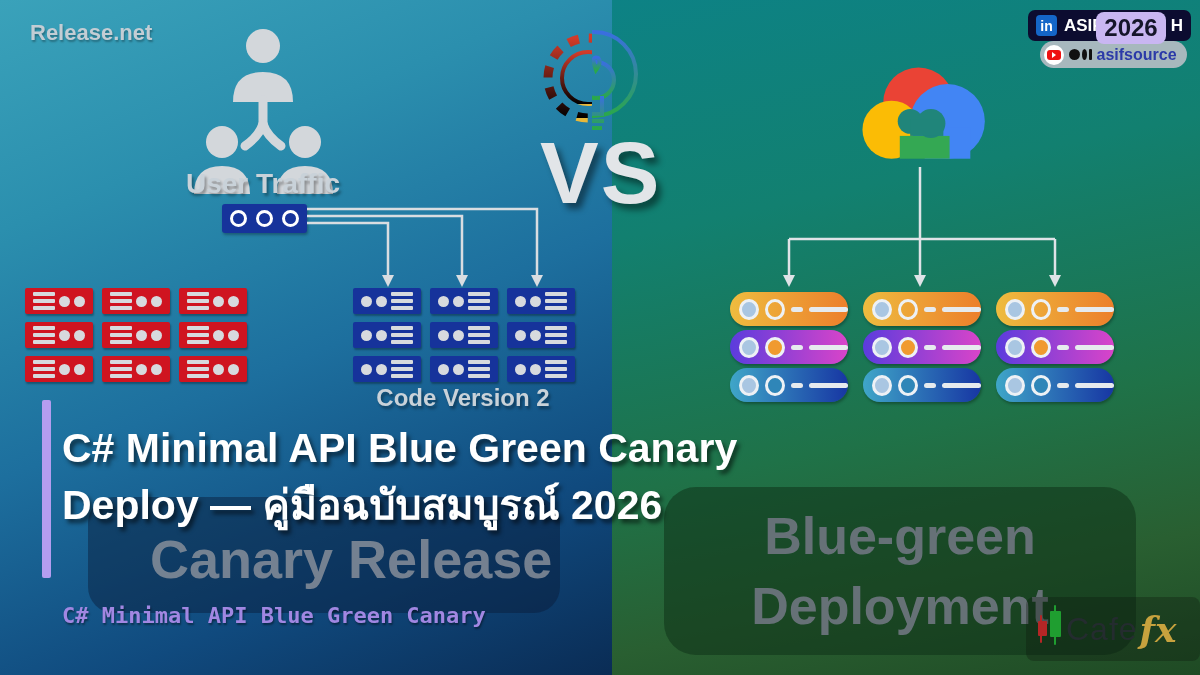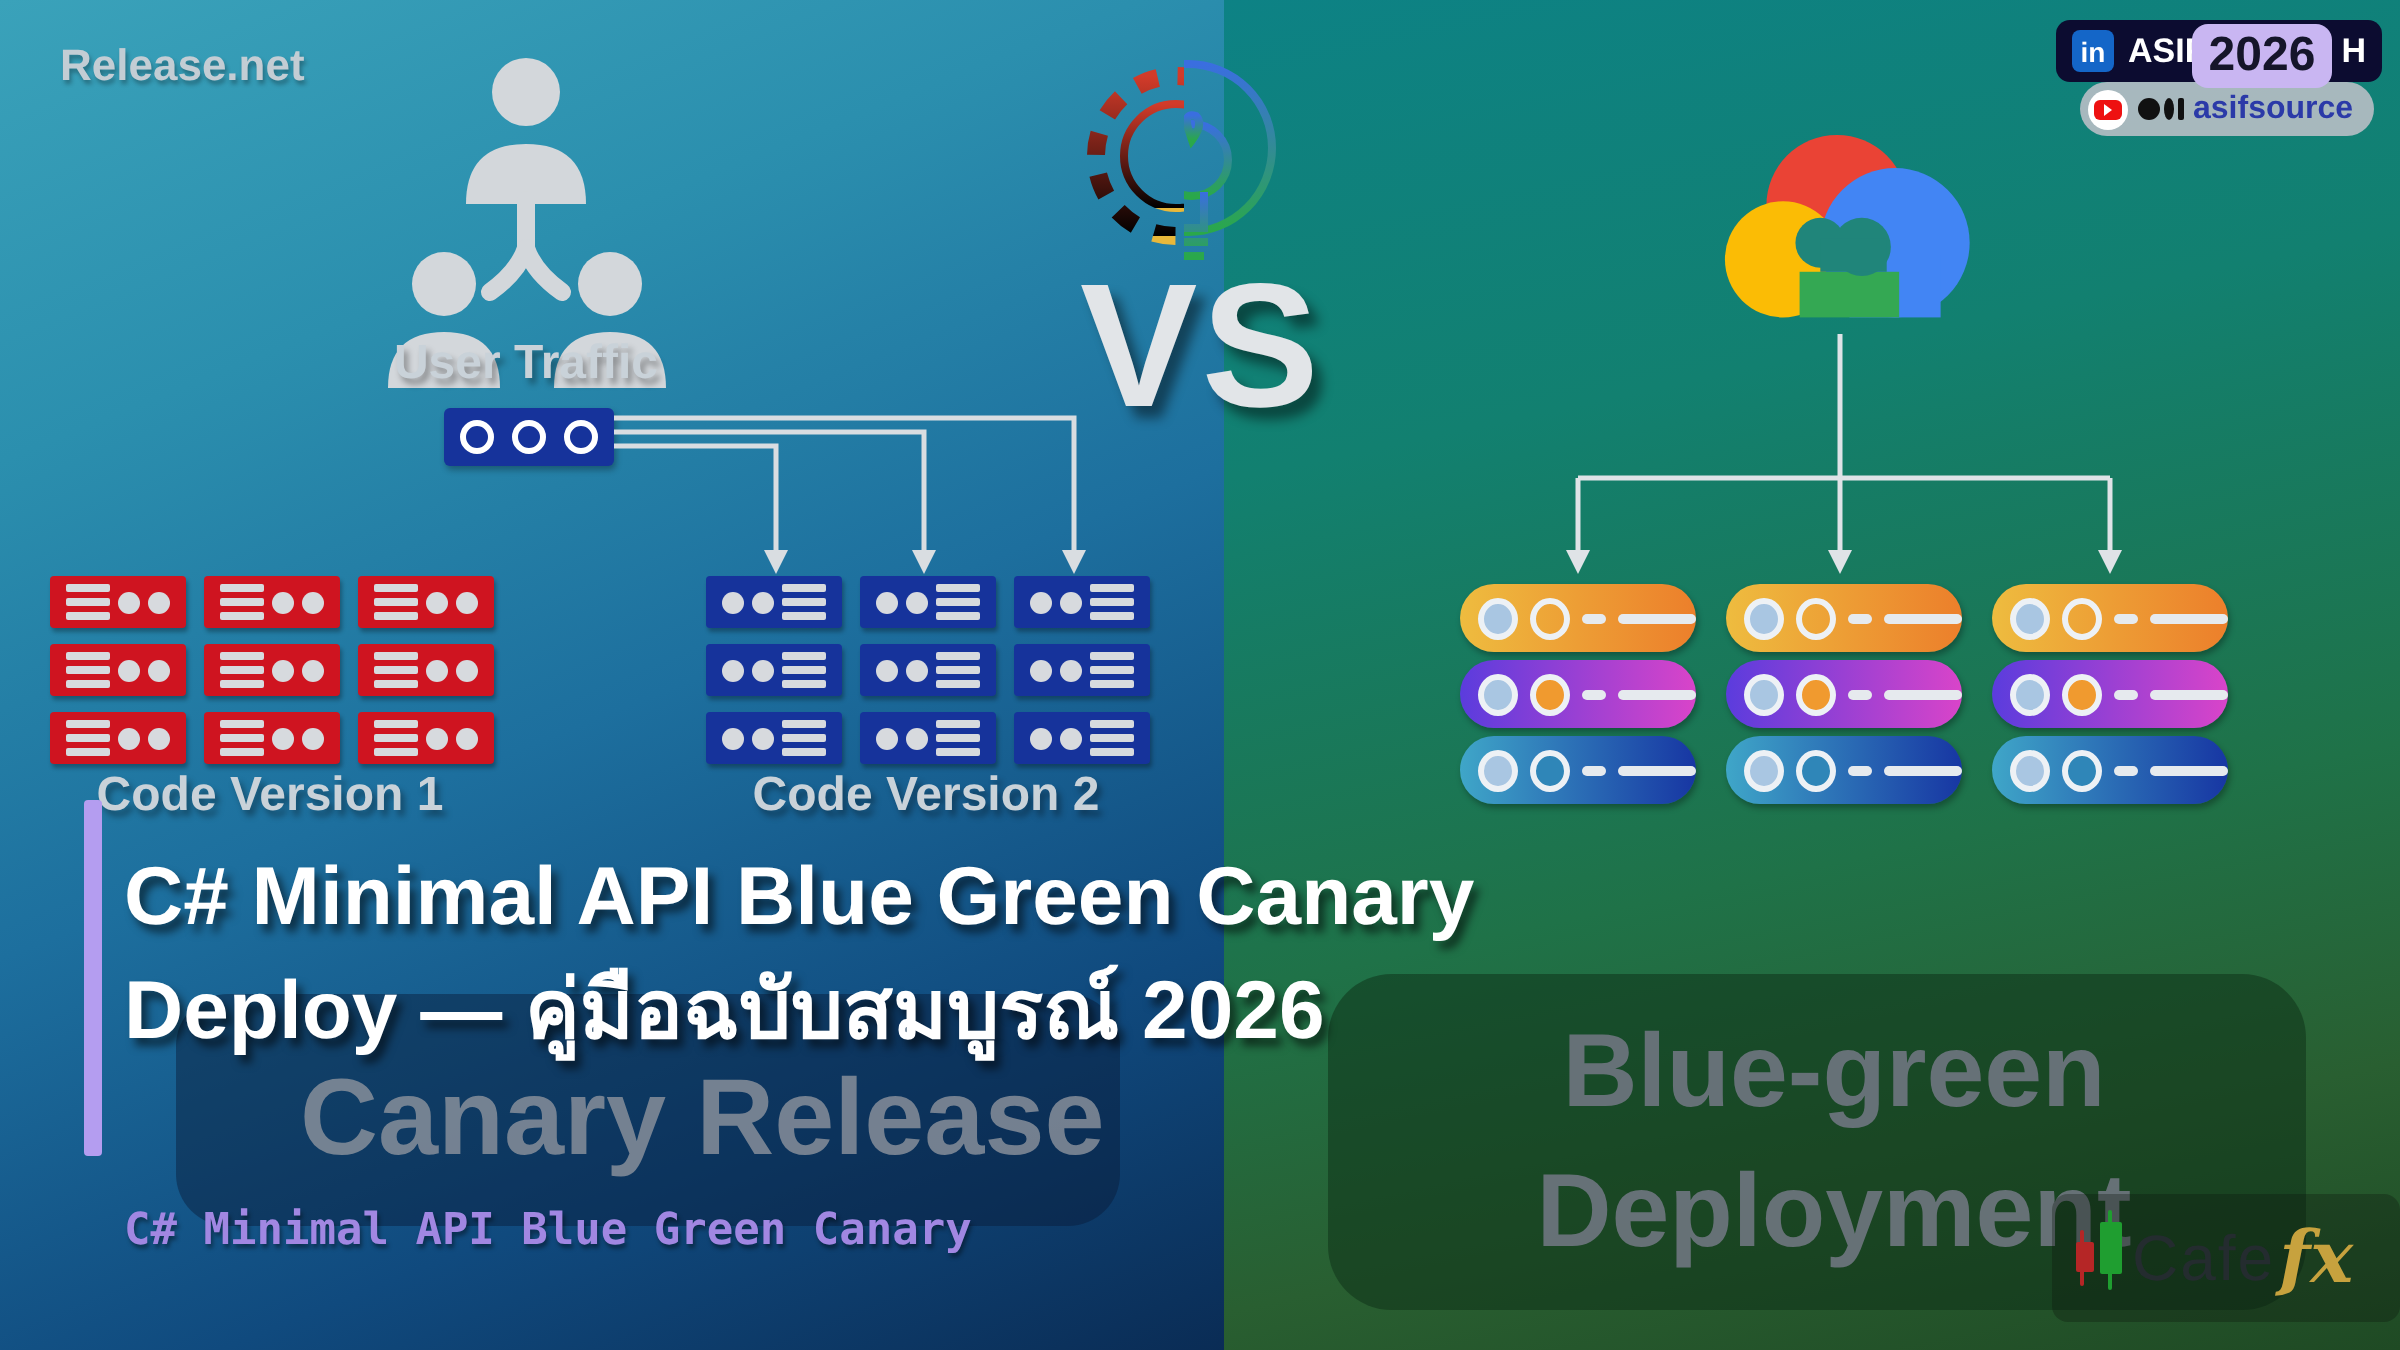--- a/index.html
+++ b/index.html
@@ -127,21 +127,21 @@
         <circle cx="0" cy="0" r="16"></circle>
         <path d="M-28,52 Q-28,24 0,24 Q28,24 28,52 Z"></path>
       </g>
     </g>
     <g stroke="#d3d7db" stroke-width="9" stroke-linecap="round" fill="none">
       <path d="M80,78 L80,102"></path>
       <path d="M80,102 Q76,114 62,124"></path>
       <path d="M80,102 Q84,114 98,124"></path>
     </g>
   </svg>
-  <div class="abs lbl" style="left:153px;top:168px;width:220px;font-size:24px;">User Traffic</div>
+  <div class="abs lbl" style="left:153px;top:168px;width:220px;font-size:28px;">User Traffic</div>
 
   <div class="abs lb-box">
     <span class="lb-dot"></span>
     <span class="lb-dot"></span>
     <span class="lb-dot"></span>
   </div>
 
   <svg class="abs" style="left:305px;top:201px;" width="250" height="90" viewBox="0 0 250 90">
     <g stroke="#d9dde1" stroke-width="2.5" fill="none">
       <path d="M2,8 L232,8 L232,74"></path>
@@ -314,21 +314,20 @@
       <div class="srv srv-blue">
         <span class="sdot"></span>
         <span class="sdot"></span>
         <span class="lines">
           <i></i>
           <i></i>
           <i></i>
         </span>
       </div>
     </div>
-  <div class="abs lbl" style="left:15px;top:384px;width:240px;font-size:24px;">Code Version 1</div>
   <div class="abs lbl" style="left:343px;top:384px;width:240px;font-size:24px;">Code Version 2</div>
 
   <svg class="abs" style="left:536px;top:18px;" width="112" height="120" viewBox="0 0 112 120">
     <defs>
       <linearGradient id="gGear" x1="0" y1="0" x2="0" y2="1">
         <stop offset="0" stop-color="#d23b2a"></stop>
           <stop offset="1" stop-color="#e8b postrach"></stop>
         <stop offset="1" stop-color="#e8b83a"></stop>
       </linearGradient>
       <linearGradient id="gBulb" x1="0" y1="0" x2="0" y2="1">
@@ -440,21 +439,21 @@
       <div class="pill" style="background: linear-gradient(90deg, rgb(63, 166, 200), rgb(23, 54, 163));">
         <span class="pdot pdot1"></span>
         <span class="pdot" style="background: rgb(47, 134, 184);"></span>
         <span class="dash short"></span>
         <span class="dash long"></span>
       </div>
     </div>
 
   <div class="abs ghost-panel-left" style="z-index:1;"></div>
   <div class="abs ghost-text-left" style="z-index:2;">Canary Release</div>
-  <div class="abs ghost-panel-right" style="z-index:1;padding-left:17px;">
+  <div class="abs ghost-panel-right" style="z-index:1;">
     <div class="ghost-text-right">Blue-green</div>
     <div class="ghost-text-right">Deployment</div>
   </div>
 
   <div class="abs accent-bar"></div>
   <div class="abs title">
     <div>C# Minimal API Blue Green Canary</div>
     <div>Deploy — คู่มือฉบับสมบูรณ์ 2026</div>
   </div>
   <div class="abs subtitle">C# Minimal API Blue Green Canary</div>

